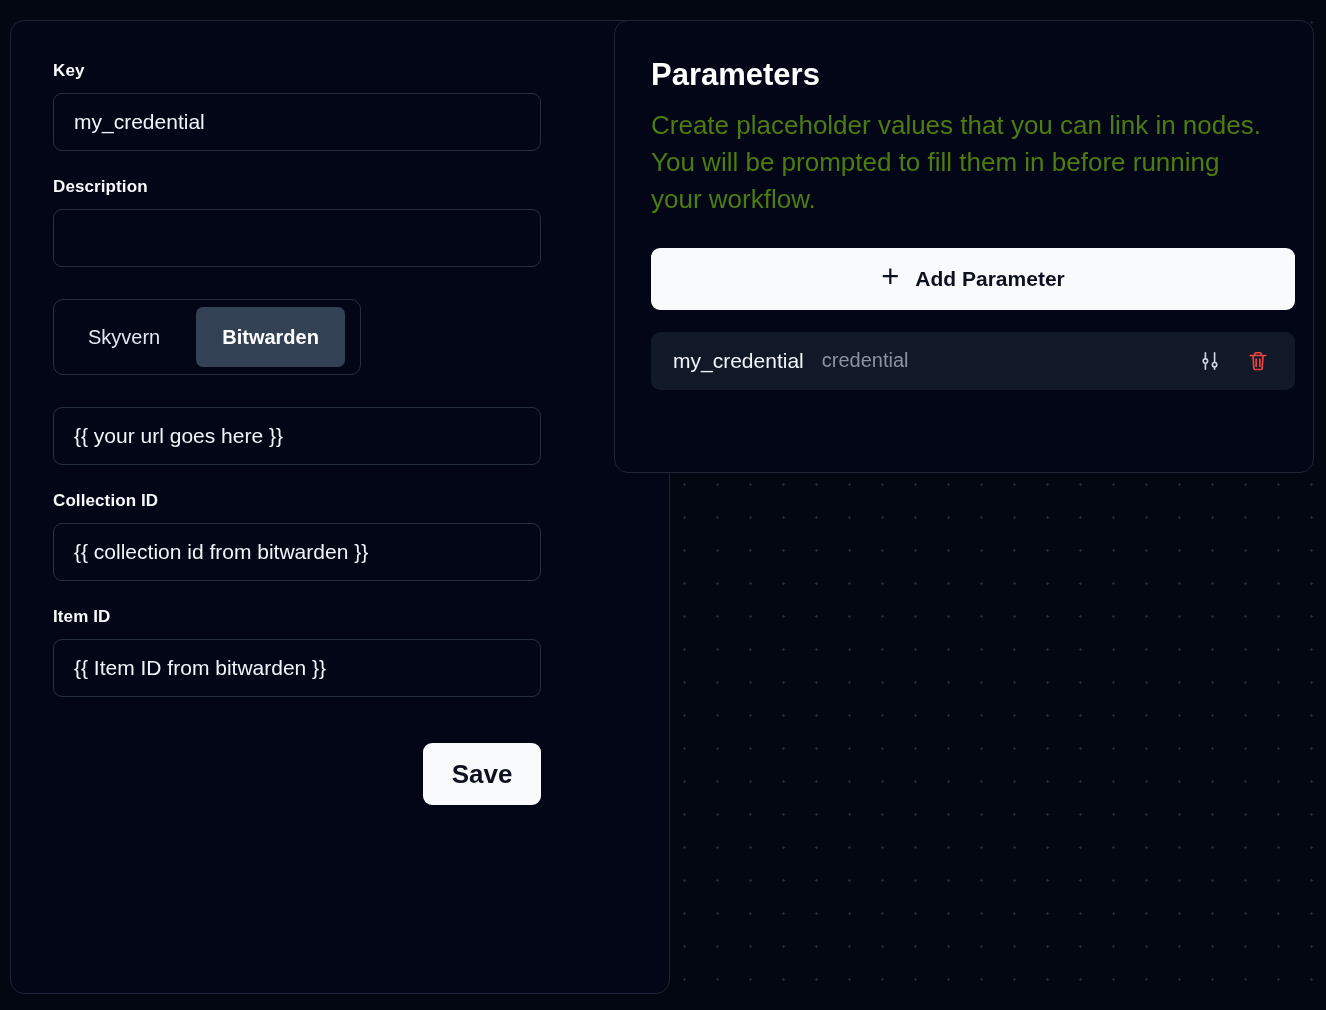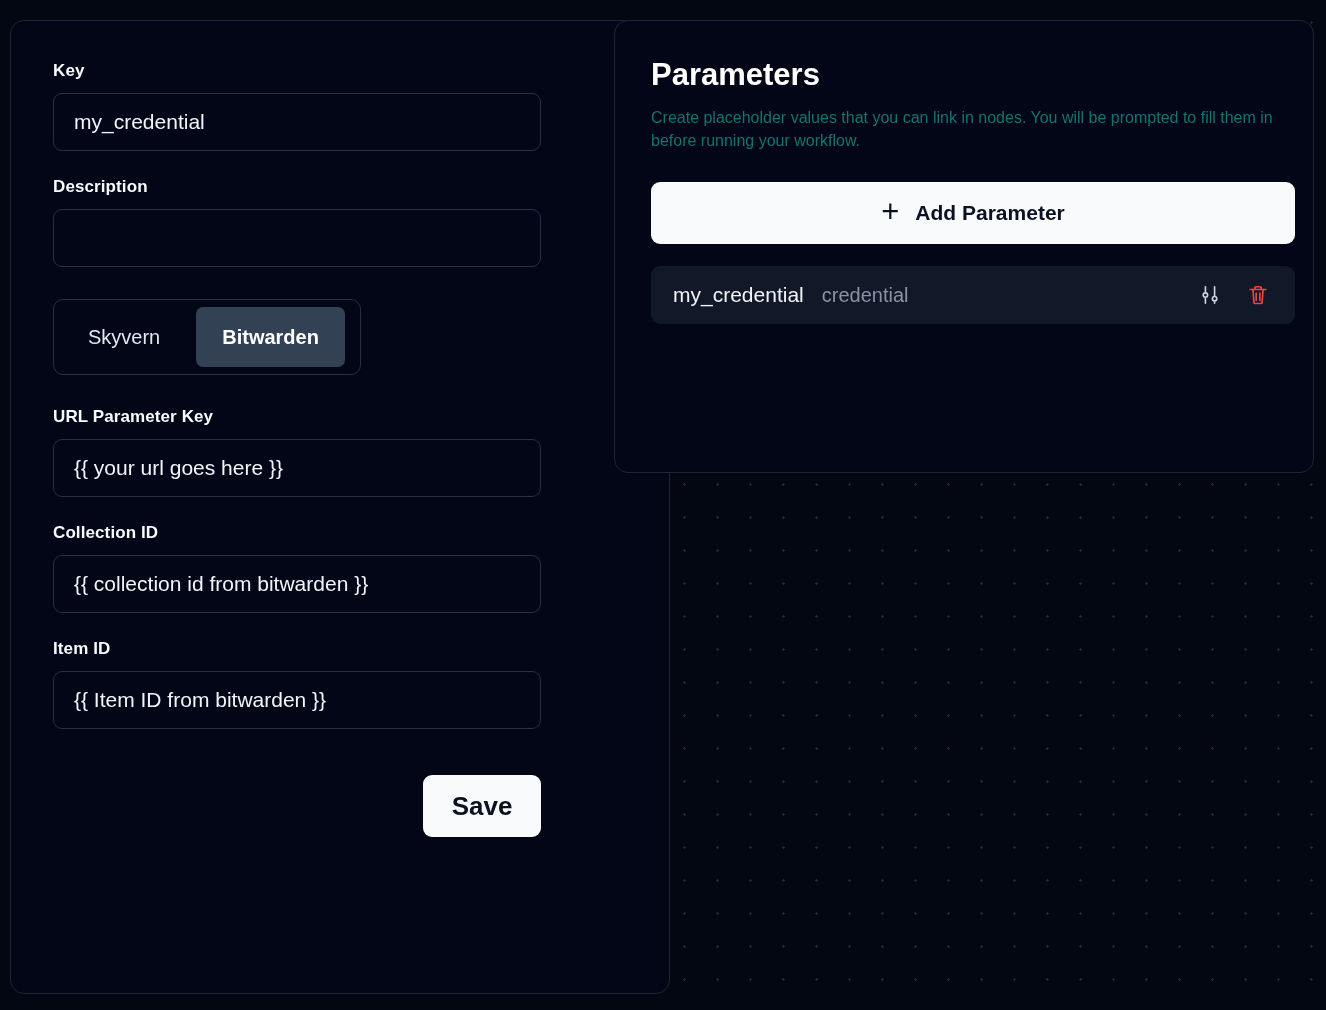--- a/index.html
+++ b/index.html
@@ -122,22 +122,22 @@
     border-radius: 14px;
     padding: 36px 36px;
   }
   .panel-title {
     color: #ffffff;
     font-size: 31px;
     font-weight: bold;
     margin: 0 0 14px 0;
   }
   .panel-desc {
-    color: #0f766e;
-    font-size: 16px;
+    color: #4d7c0f;
+    font-size: 26px;
     line-height: 1.42;
     margin: 0;
     max-width: 645px;
   }
   .add-param-btn {
     margin-top: 30px;
     width: 644px;
     height: 62px;
     background: #f8fafc;
     color: #0b1120;
@@ -206,21 +206,20 @@
 
     <div class="gap-30"></div>
 
     <div class="toggle-group">
       <button class="toggle-btn">Skyvern</button>
       <button class="toggle-btn active">Bitwarden</button>
     </div>
 
     <div class="gap-30"></div>
 
-    <div class="field-label">URL Parameter Key</div>
     <input class="text-input" type="text" value="{{ your url goes here }}" style="">
 
     <div class="gap-22"></div>
 
     <div class="field-label">Collection ID</div>
     <input class="text-input" type="text" value="{{ collection id from bitwarden }}" style="">
 
     <div class="gap-22"></div>
 
     <div class="field-label">Item ID</div>

